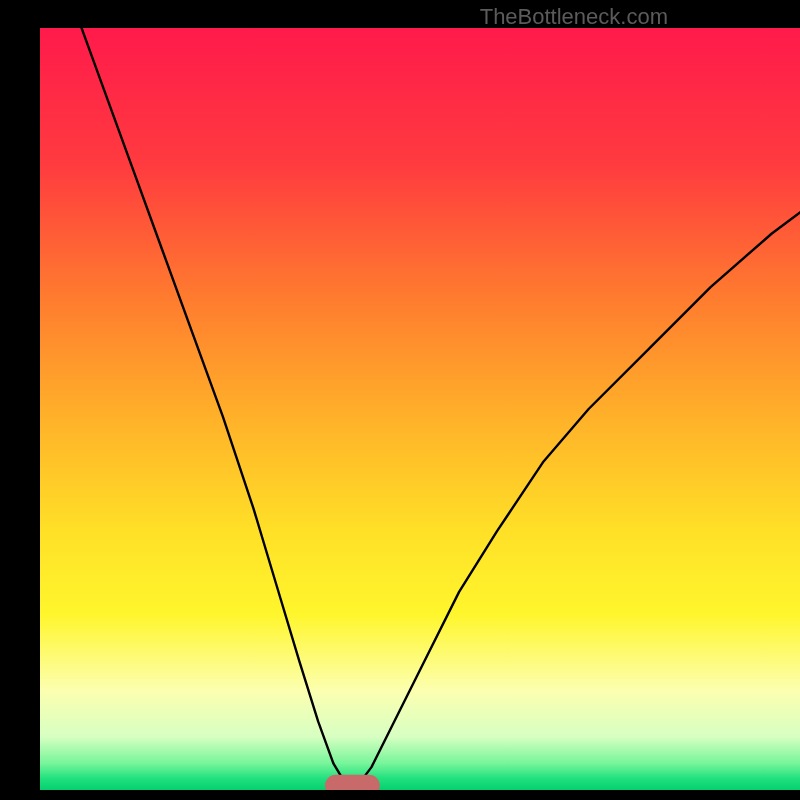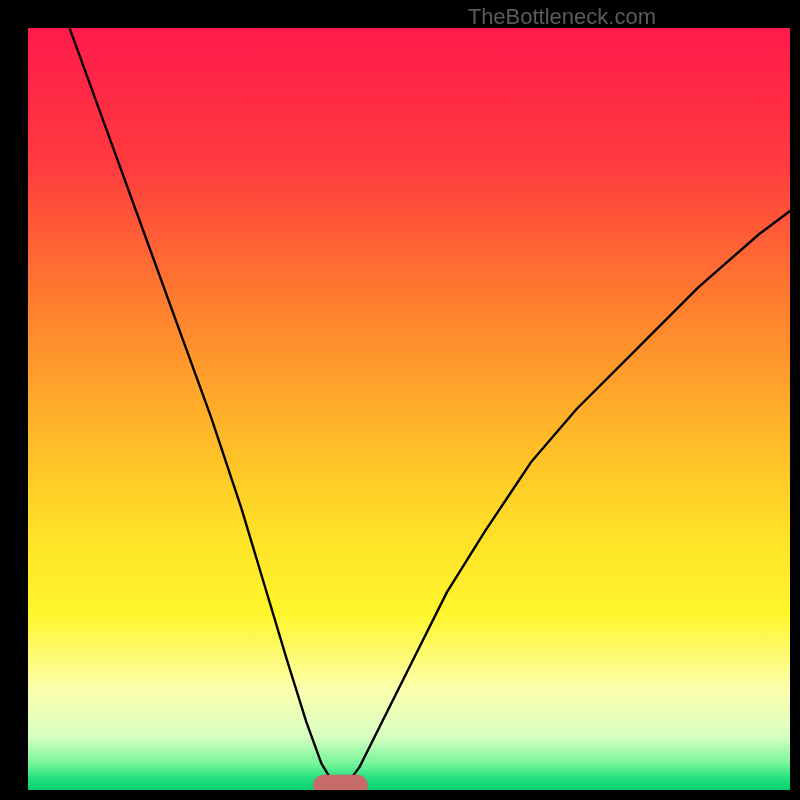--- a/index.html
+++ b/index.html
@@ -6,21 +6,21 @@
     margin: 0;
     padding: 0;
     width: 800px;
     height: 800px;
     background: #000;
     overflow: hidden;
     font-family: Arial, Helvetica, sans-serif;
   }
   .frame {
     position: absolute;
-    left: 0;
+    left: 12px;
     top: 0;
     width: 668px;
     height: 800px;
     background: #000;
   }
   .plot-area {
     position: absolute;
     overflow: hidden;
   }
   .watermark {

